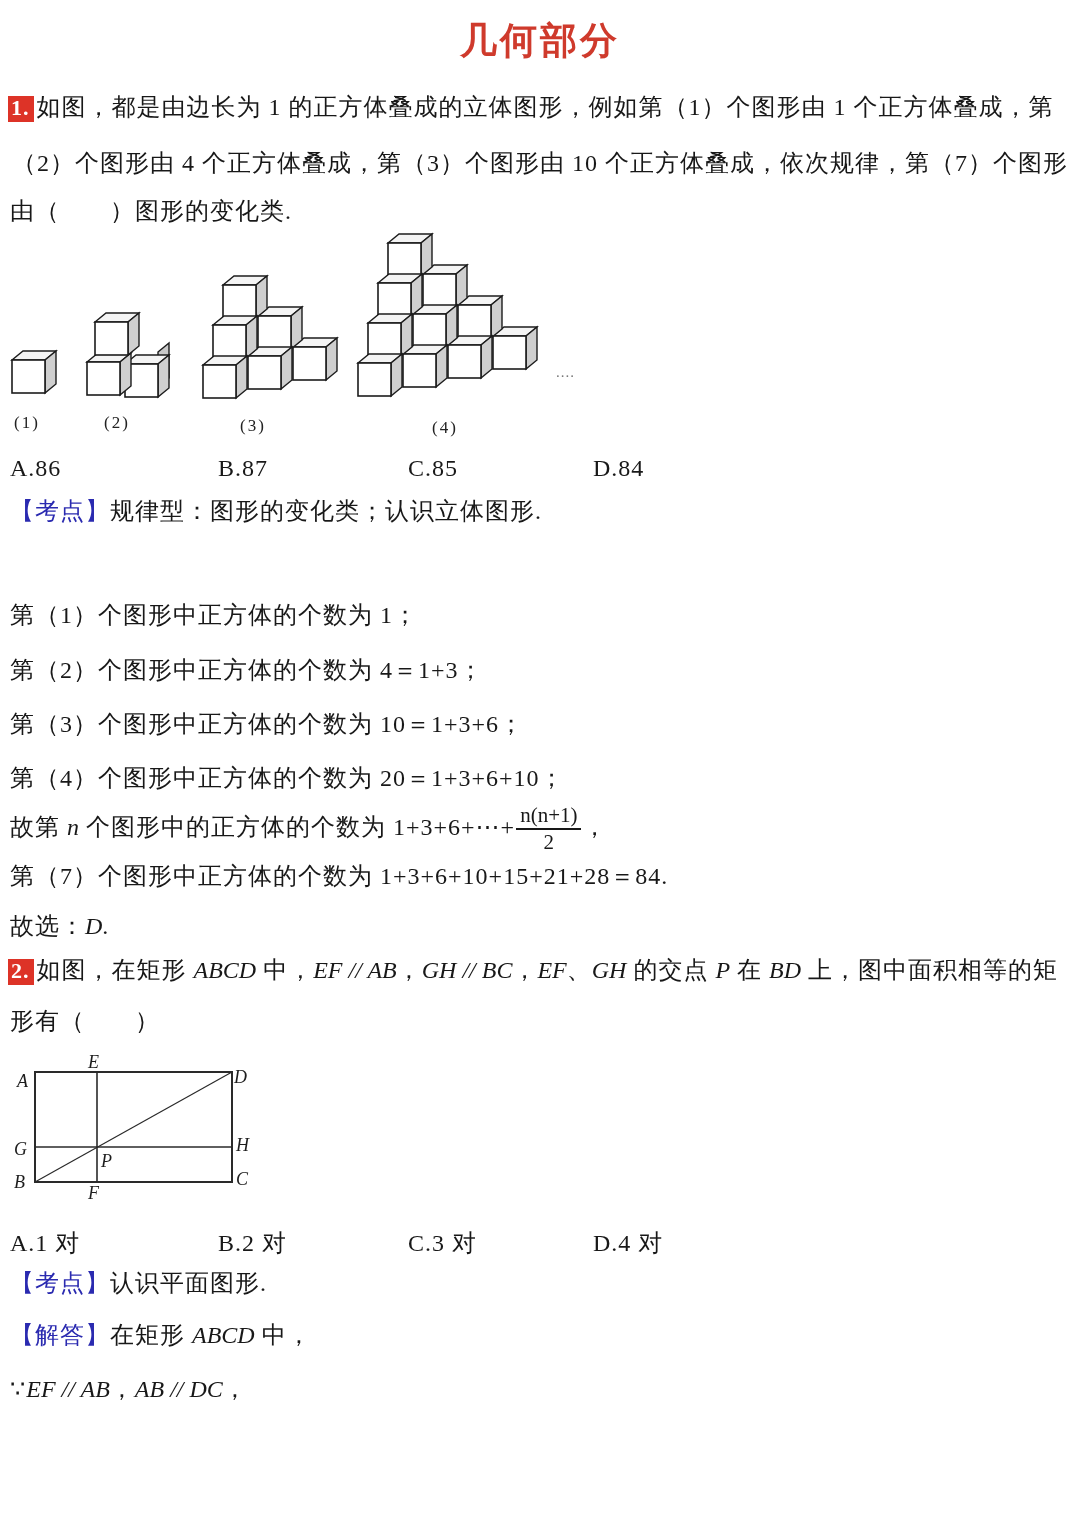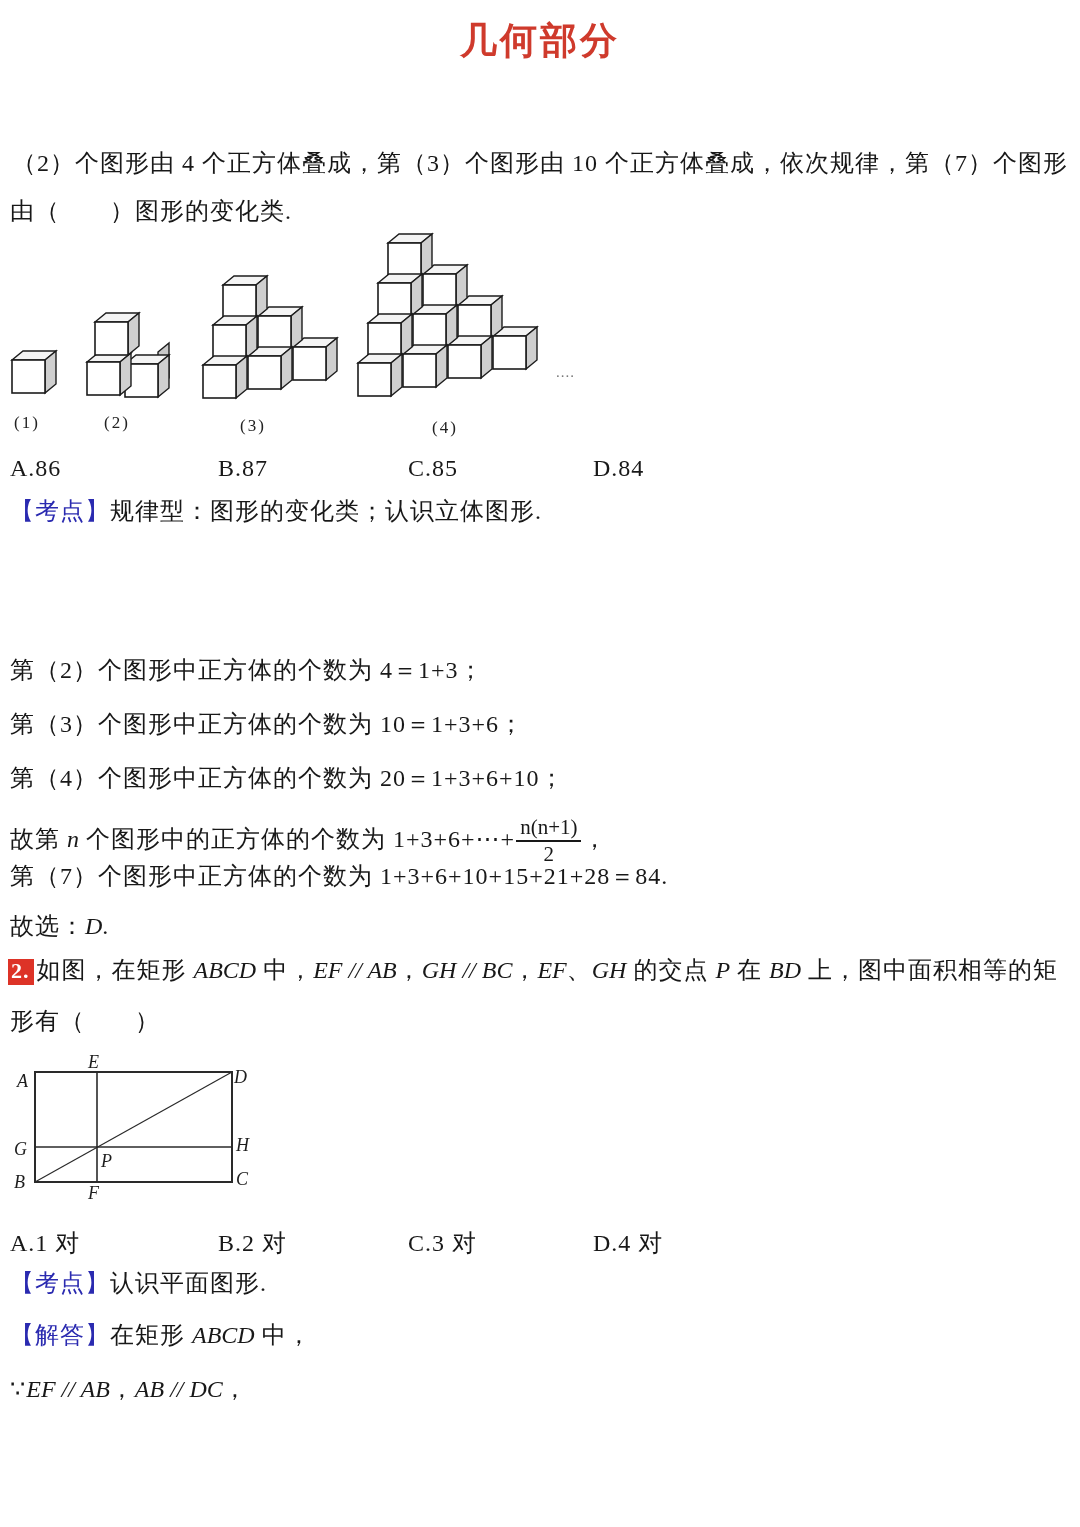--- a/index.html
+++ b/index.html
@@ -9,21 +9,21 @@
   }
   .line{position:absolute;font-size:24px;letter-spacing:1px;white-space:nowrap;line-height:1.25;}
   .title{position:absolute;top:16px;left:0;width:100%;text-align:center;
          font-size:37px;font-weight:bold;letter-spacing:3px;}
   .badge{display:inline-block;color:#fff;font-weight:bold;font-size:22px;
          padding:0 4px 2px 3px;margin-right:3px;line-height:1.1;}
   .blue{font-weight:normal;}
   .it{font-style:italic;font-family:"Liberation Serif","DejaVu Serif",serif;letter-spacing:0;}
   .opt{position:absolute;font-size:24px;letter-spacing:1px;white-space:nowrap;margin-top:7px;}
   .frac{display:inline-block;text-align:center;vertical-align:middle;line-height:1.1;
-        font-size:21px;letter-spacing:0;margin:16px 1px;}
+        font-size:21px;letter-spacing:0;margin:4px 1px;}
   .frac .num{display:block;border-bottom:2px solid #181818;padding:0 4px 1px 4px;}
   .frac .den{display:block;padding-top:1px;}
   .figlabel{font-size:17px;letter-spacing:2px;fill:#222;}
   .dots{fill:#777;font-size:15px;letter-spacing:1px;}
   .diaglabel{font-size:18px;font-style:italic;fill:#1d1d1d;letter-spacing:0;}
   .cube-front{fill:#ffffff;stroke:#1c1c1c;stroke-width:1.6;}
   .cube-top{fill:#f4f4f4;stroke:#1c1c1c;stroke-width:1.4;}
   .cube-side{fill:#cfcfcf;stroke:#1c1c1c;stroke-width:1.4;}
   .sliver{fill:#c9c9c9;stroke:#1c1c1c;stroke-width:1.4;}
   .watermark{position:absolute;top:1550px;right:38px;font-size:28px;font-weight:bold;
@@ -31,20 +31,23 @@
              text-shadow:1px 1px 0 #ffffff,-1px -1px 0 #c9c9c9;
              font-family:"Liberation Sans","DejaVu Sans",sans-serif;}
 </style>
 </head>
 <body>
 
 <div id="page">
 
   <div class="title" style="color:#cf3a2c">几何部分</div>
 
+  <div class="line" style="top:92px;left:8px">
+    <span class="badge" style="background:#dd3327">1.</span><span>如图，都是由边长为 1 的正方体叠成的立体图形，例如第（1）个图形由 1 个正方体叠成，第</span>
+  </div>
   <div class="line" style="top:148px;left:12px">（2）个图形由 4 个正方体叠成，第（3）个图形由 10 个正方体叠成，依次规律，第（7）个图形</div>
   <div class="line" style="top:196px;left:10px">由（　　）图形的变化类.</div>
 
   <svg style="position:absolute;left:0;top:228px" width="600" height="210" viewBox="0 228 600 210">
     <defs>
       <g id="cube">
         <polygon class="cube-top" points="0,0 11,-9 44,-9 33,0"></polygon>
         <polygon class="cube-side" points="33,0 44,-9 44,24 33,33"></polygon>
         <rect class="cube-front" x="0" y="0" width="33" height="33"></rect>
       </g>
@@ -94,20 +97,21 @@
     <span class="opt" style="top:448px;left:10px">A.86</span>
     <span class="opt" style="top:448px;left:218px">B.87</span>
     <span class="opt" style="top:448px;left:408px">C.85</span>
     <span class="opt" style="top:448px;left:593px">D.84</span>
   </div>
 
   <div class="line" style="top:496px;left:10px">
     <span class="blue" style="color:#2a2ab0">【考点】</span><span>规律型：图形的变化类；认识立体图形.</span>
   </div>
 
+  <div class="line" style="top:600px;left:10px">第（1）个图形中正方体的个数为 1；</div>
   <div class="line" style="top:655px;left:10px">第（2）个图形中正方体的个数为 4＝1+3；</div>
   <div class="line" style="top:709px;left:10px">第（3）个图形中正方体的个数为 10＝1+3+6；</div>
   <div class="line" style="top:763px;left:10px">第（4）个图形中正方体的个数为 20＝1+3+6+10；</div>
 
   <div class="line" style="top:800px;left:10px">
     <span>故第 </span><span class="it">n</span><span> 个图形中的正方体的个数为 1+3+6+⋯+</span><span class="frac"><span class="num">n(n+1)</span><span class="den">2</span></span><span>，</span>
   </div>
 
   <div class="line" style="top:861px;left:10px">第（7）个图形中正方体的个数为 1+3+6+10+15+21+28＝84.</div>
 

